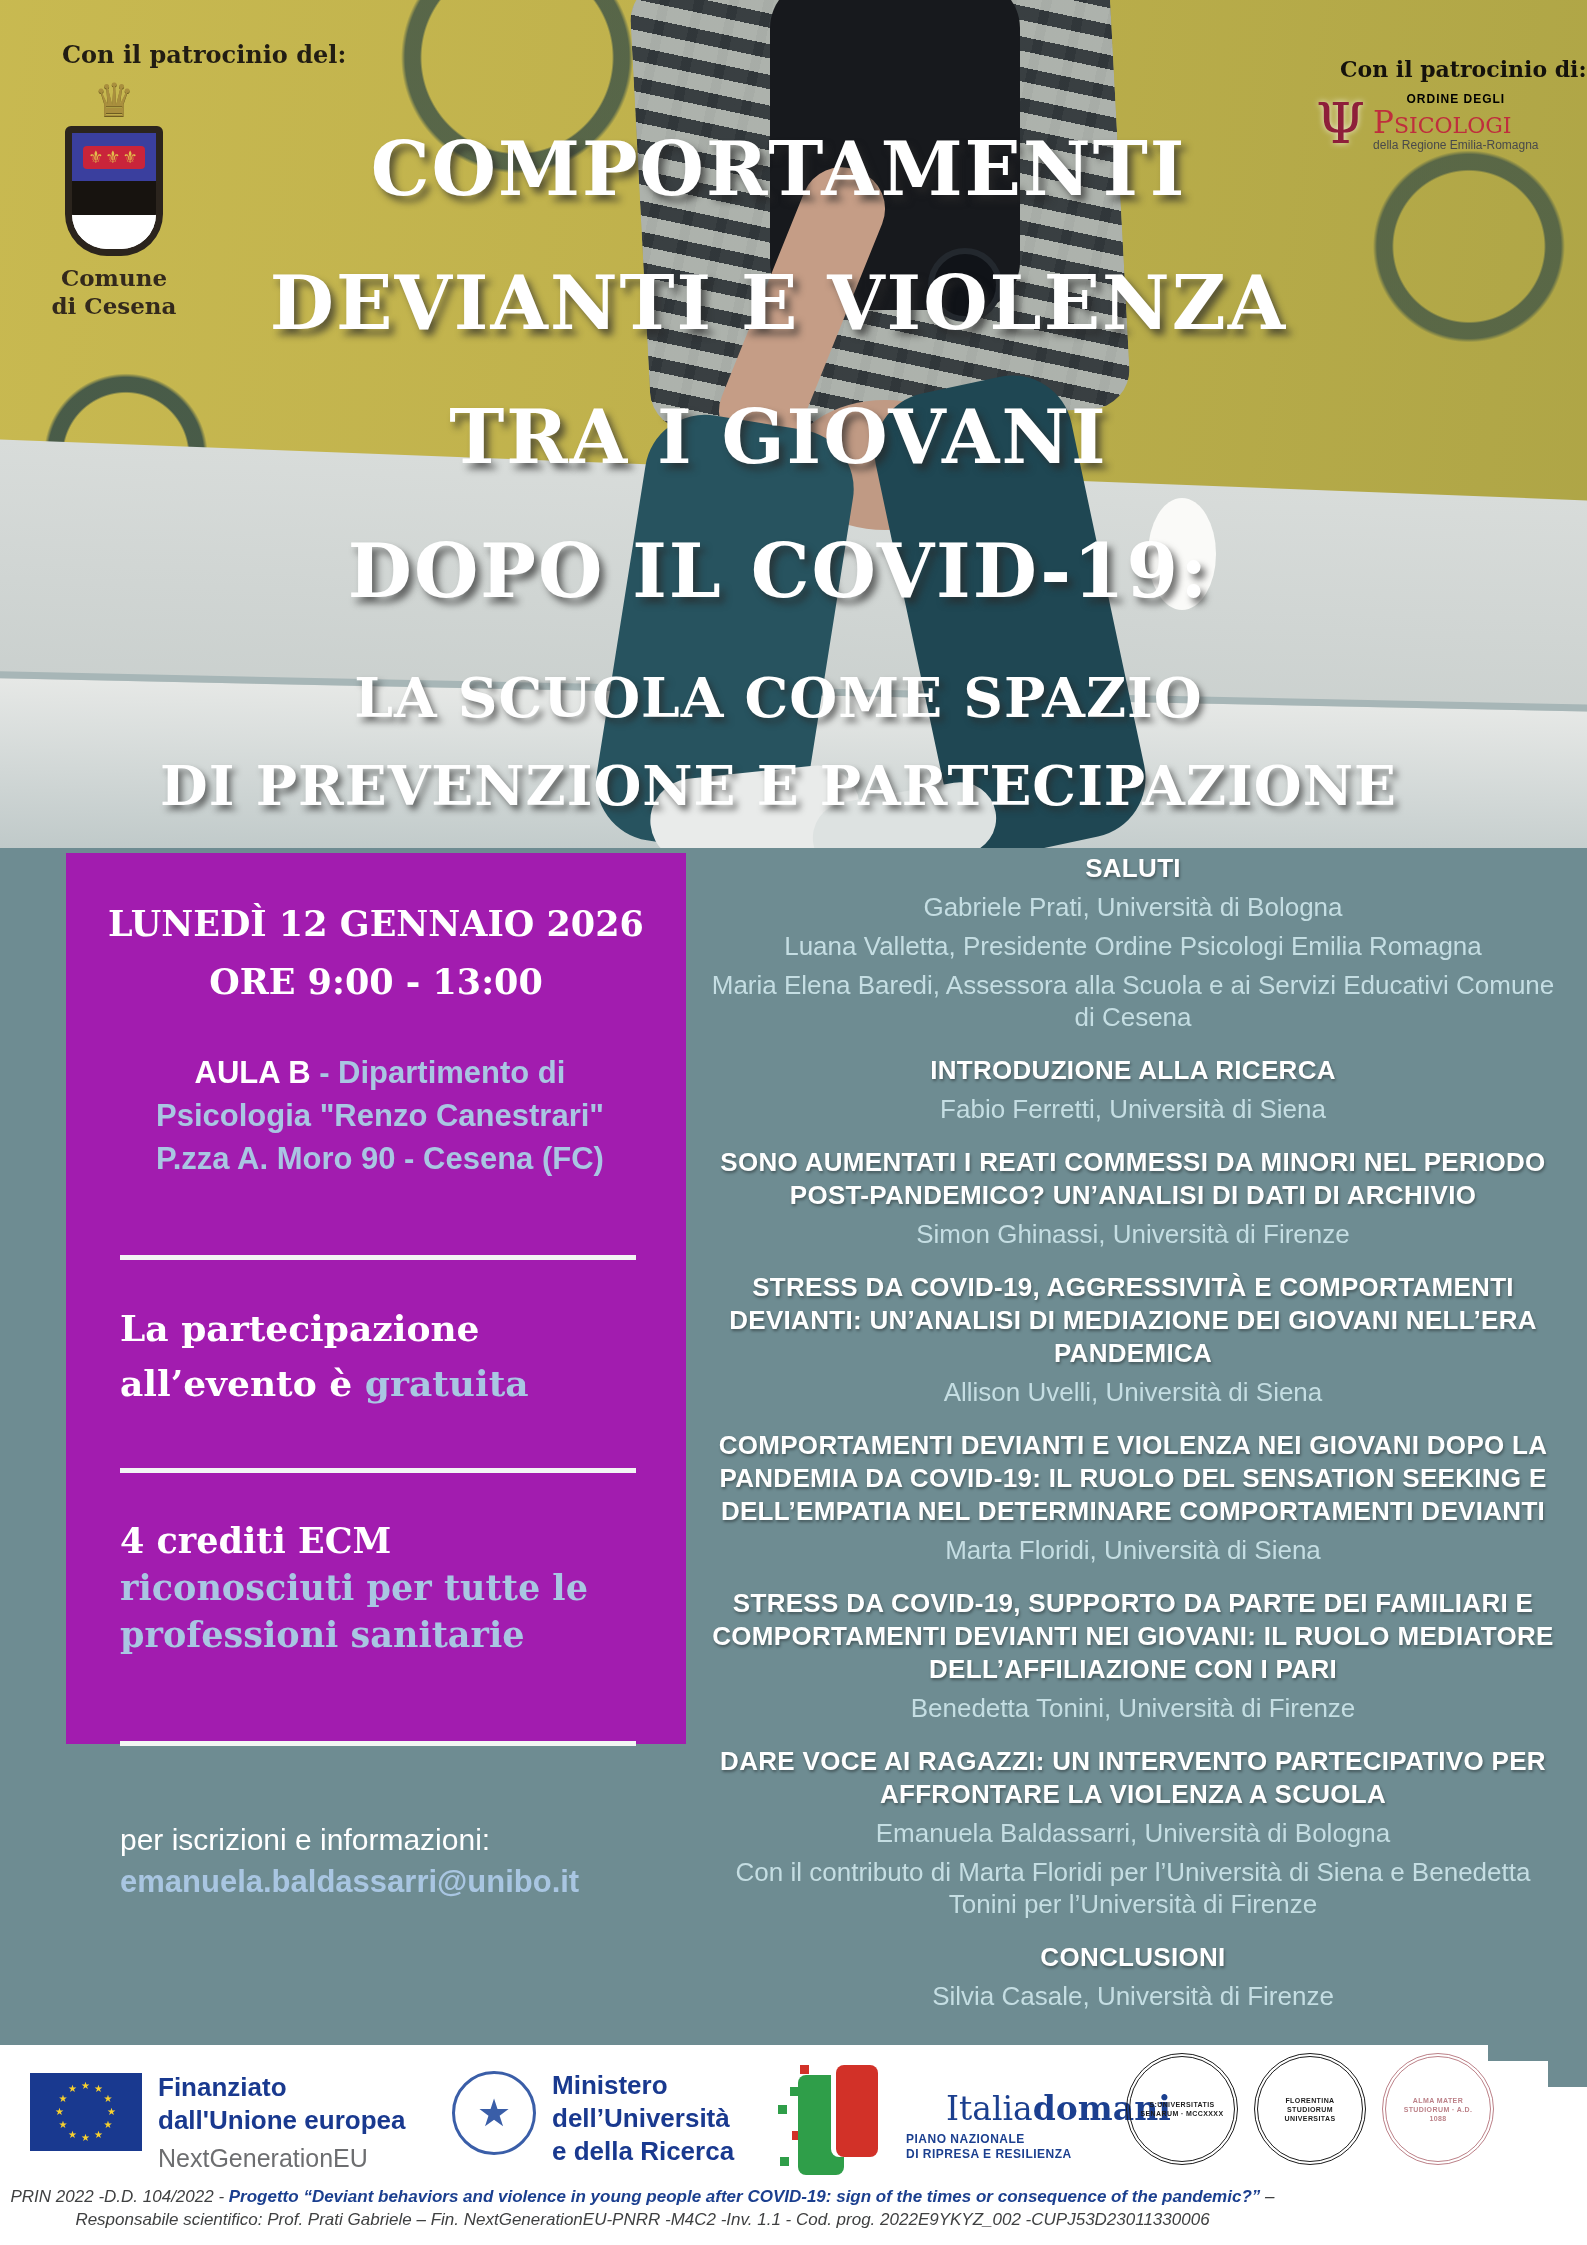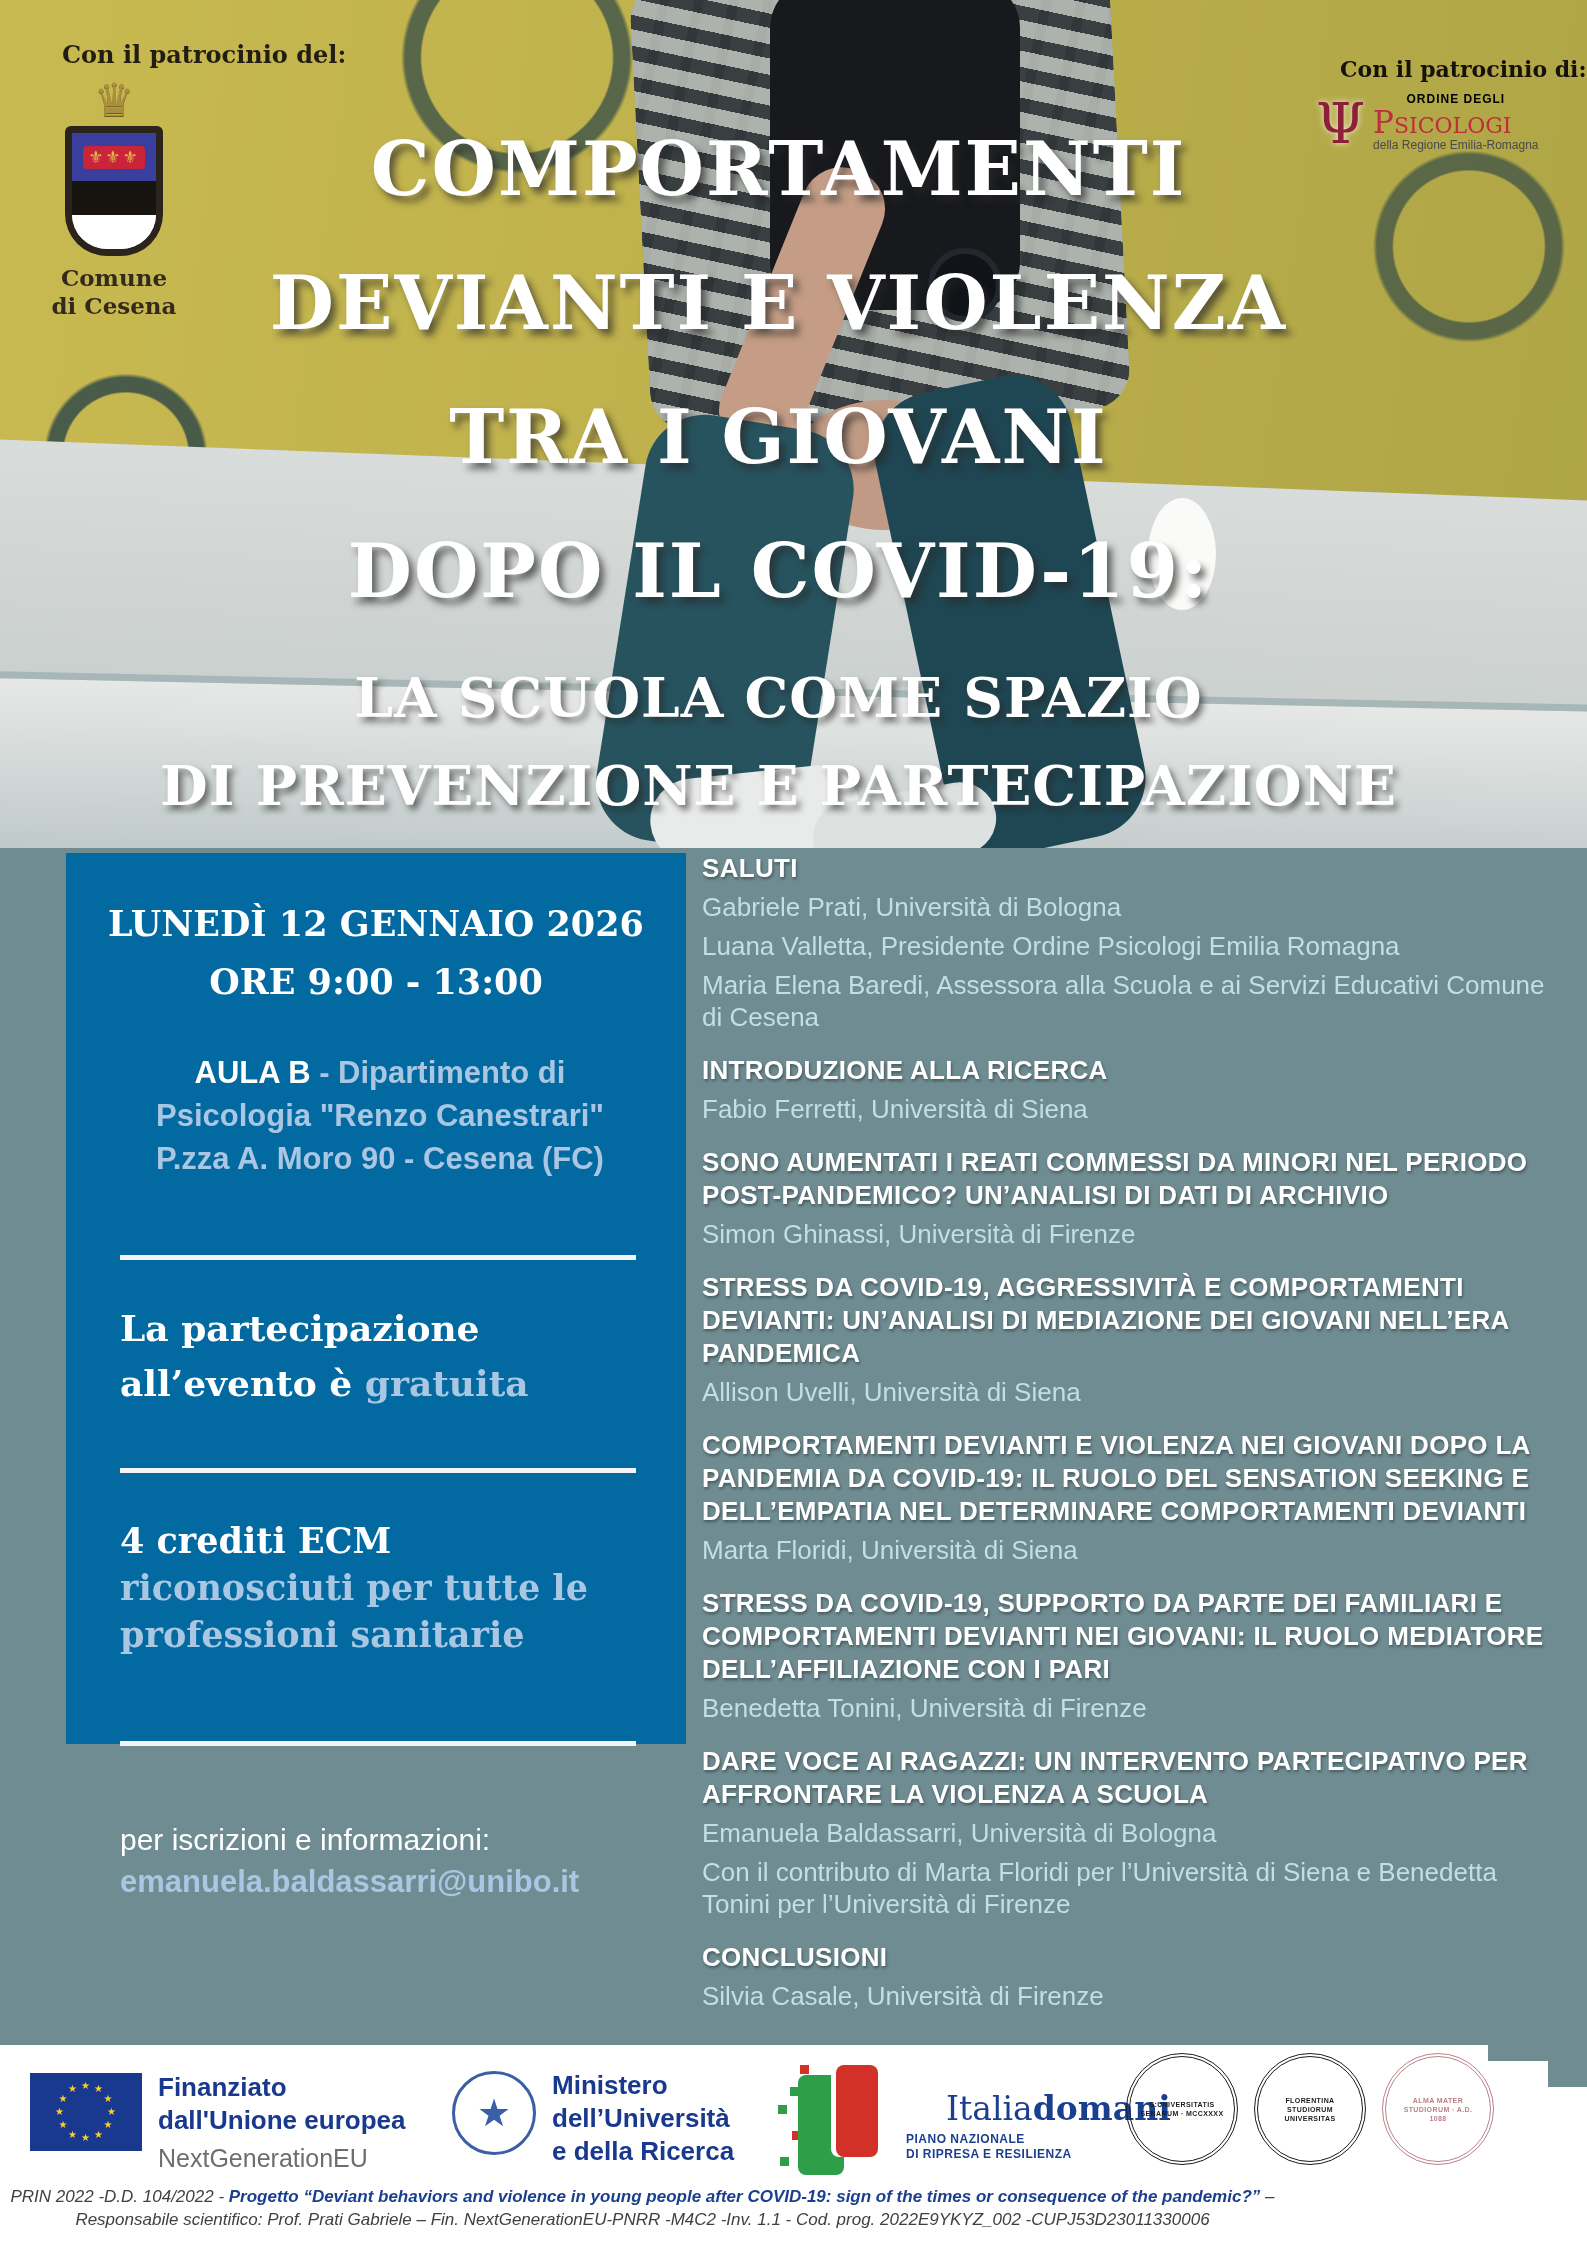--- a/index.html
+++ b/index.html
@@ -51,42 +51,42 @@
   .psi-ordine{font-size:12px;letter-spacing:1px;color:#000000;font-weight:700;text-align:center;}
   .psi-name{font-family:"DejaVu Serif",serif;font-size:31px;line-height:32px;color:#bf2e3d;font-variant:small-caps;font-weight:400;}
   .psi-sub{font-size:12px;color:#4a4a4a;}
   
   .title{position:absolute;left:0;top:102px;width:1557px;z-index:4;text-align:center;color:#fff;
          font-family:"DejaVu Serif",serif;font-weight:700;}
   .title .l{font-size:74px;line-height:134px;letter-spacing:2px;text-shadow:5px 6px 7px rgba(40,40,40,.65);}
   .title .sub{margin-top:16px;}
   .title .s{font-size:55px;line-height:88px;letter-spacing:1px;text-shadow:4px 5px 6px rgba(40,40,40,.6);}
   
-  .panel{position:absolute;left:66px;top:853px;width:620px;height:891px;background:#0369a1;}
+  .panel{position:absolute;left:66px;top:853px;width:620px;height:891px;background:#a21caf;}
   .p-date{position:absolute;left:0;top:42px;width:100%;text-align:center;color:#fff;
           font-family:"DejaVu Serif",serif;font-weight:700;font-size:35px;line-height:58px;}
   .p-venue{position:absolute;left:54px;top:198px;width:520px;color:#a9c6e2;
            font-weight:700;font-size:31px;line-height:43px;text-align:center;}
   .p-venue .white{color:#ffffff;}
   .pdiv{position:absolute;left:54px;width:516px;height:5px;background:#f2f5f4;}
   .d1{top:402px}.d2{top:615px}.d3{top:888px}
   .p-part{position:absolute;left:54px;top:448px;width:525px;color:#fff;
           font-family:"DejaVu Serif",serif;font-weight:700;font-size:36px;line-height:55px;}
   .accent{color:#a9c6e2;}
   .p-ecm{position:absolute;left:54px;top:664px;width:525px;font-family:"DejaVu Serif",serif;
          font-weight:700;font-size:35px;line-height:47px;color:#fff;}
   .p-ecm .rest{display:block;color:#a9c6e2;}
   .p-reg{position:absolute;left:54px;top:966px;width:525px;color:#fff;font-size:30px;line-height:42px;}
   .p-reg .email{color:#a9c6e2;font-weight:700;font-size:31px;}
   
   .program{position:absolute;left:702px;top:852px;width:862px;}
   .program h3{margin:0 0 6px;font:700 26px/33px "Liberation Sans",sans-serif;color:#fff;
               letter-spacing:.3px;text-shadow:1px 2px 3px rgba(0,0,0,.38);}
   .program p{margin:0 0 7px;font:400 26px/32px "Liberation Sans",sans-serif;color:#c5dee3;}
-  .program .sect{margin-bottom:21px;}
+  .program .sect{margin-bottom:21px;text-align:center;}
   
   .footer{position:absolute;left:0;top:2045px;width:1587px;height:200px;background:#ffffff;}
   .notchA{position:absolute;left:1488px;top:0;width:99px;height:16px;background:#6e8c92;}
   .notchB{position:absolute;left:1548px;top:0;width:39px;height:42px;background:#6e8c92;}
   .eu-flag{position:absolute;left:30px;top:28px;width:112px;height:78px;background:#19398f;}
   .eu-flag .st{position:absolute;left:50%;top:50%;width:10px;height:10px;margin:-5px;color:#f8d12e;font-size:10px;line-height:10px;}
   .eu-text{position:absolute;left:158px;top:26px;font-weight:700;font-size:26px;line-height:33px;color:#19398f;}
   .eu-text .ngeu{font-weight:400;color:#6d6e70;font-size:25px;margin-top:5px;}
   .min-emblem{position:absolute;left:452px;top:26px;width:78px;height:78px;border:3px solid #3a5ea8;border-radius:50%;
               display:flex;align-items:center;justify-content:center;color:#3a5ea8;font-size:38px;}

